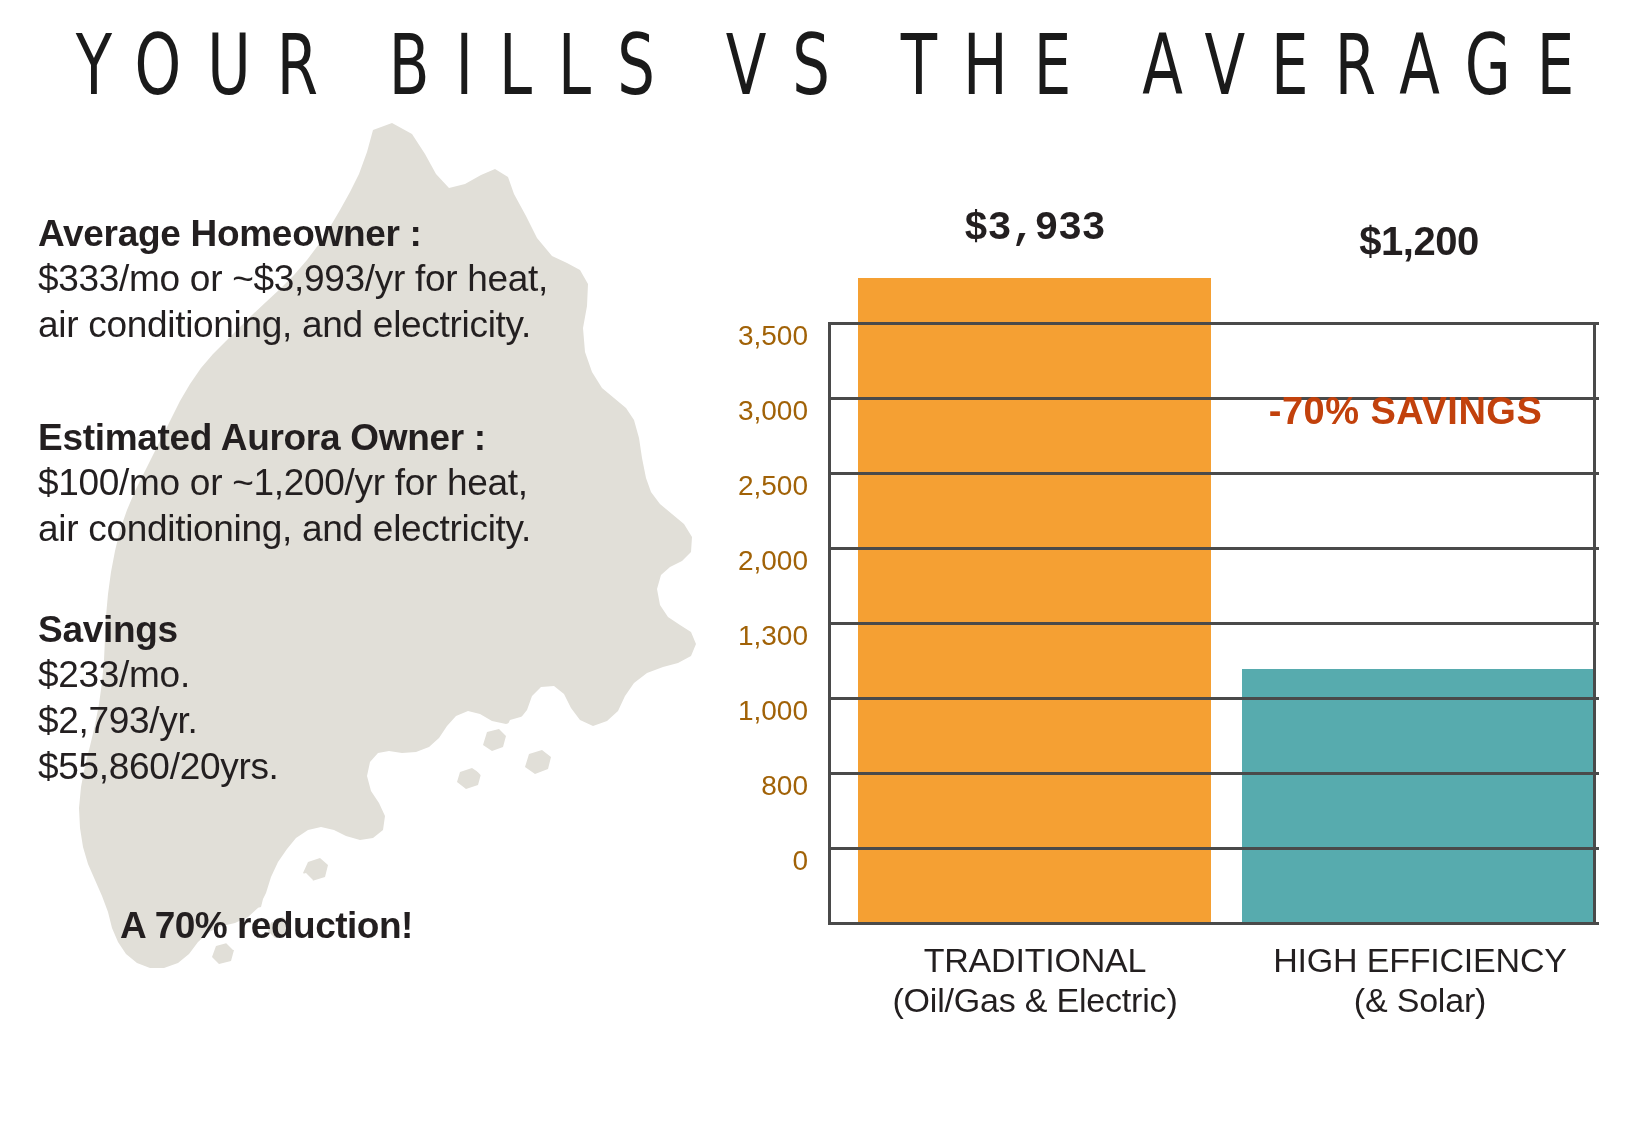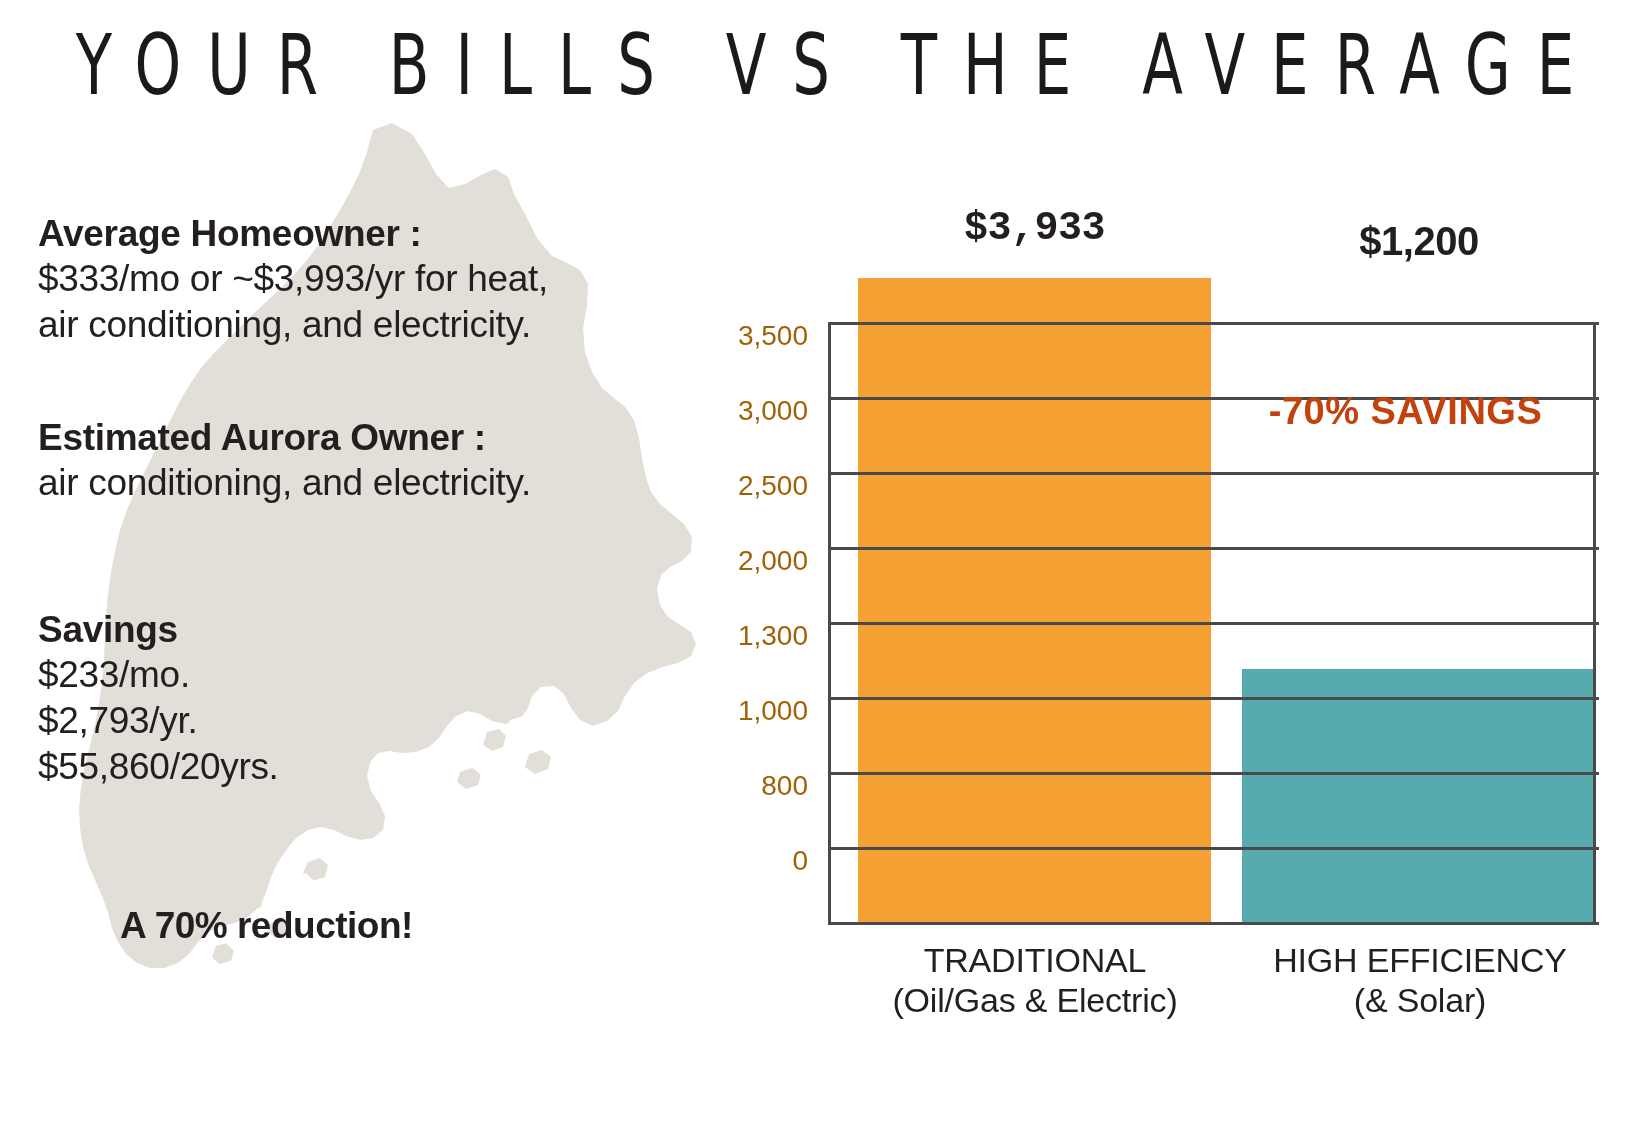--- a/index.html
+++ b/index.html
@@ -118,20 +118,21 @@
 </div>
 
 <div class="copy" id="block-average">
   <p class="blk-head">Average Homeowner :</p>
   <p class="blk-line">$333/mo or ~$3,993/yr for heat,</p>
   <p class="blk-line">air conditioning, and electricity.</p>
 </div>
 
 <div class="copy" id="block-aurora">
   <p class="blk-head">Estimated Aurora Owner :</p>
+  <p class="blk-line">$100/mo or ~1,200/yr for heat,</p>
   <p class="blk-line">air conditioning, and electricity.</p>
 </div>
 
 <div class="copy" id="block-savings">
   <p class="blk-head">Savings</p>
   <p class="blk-line">$233/mo.</p>
   <p class="blk-line">$2,793/yr.</p>
   <p class="blk-line">$55,860/20yrs.</p>
 </div>
 

